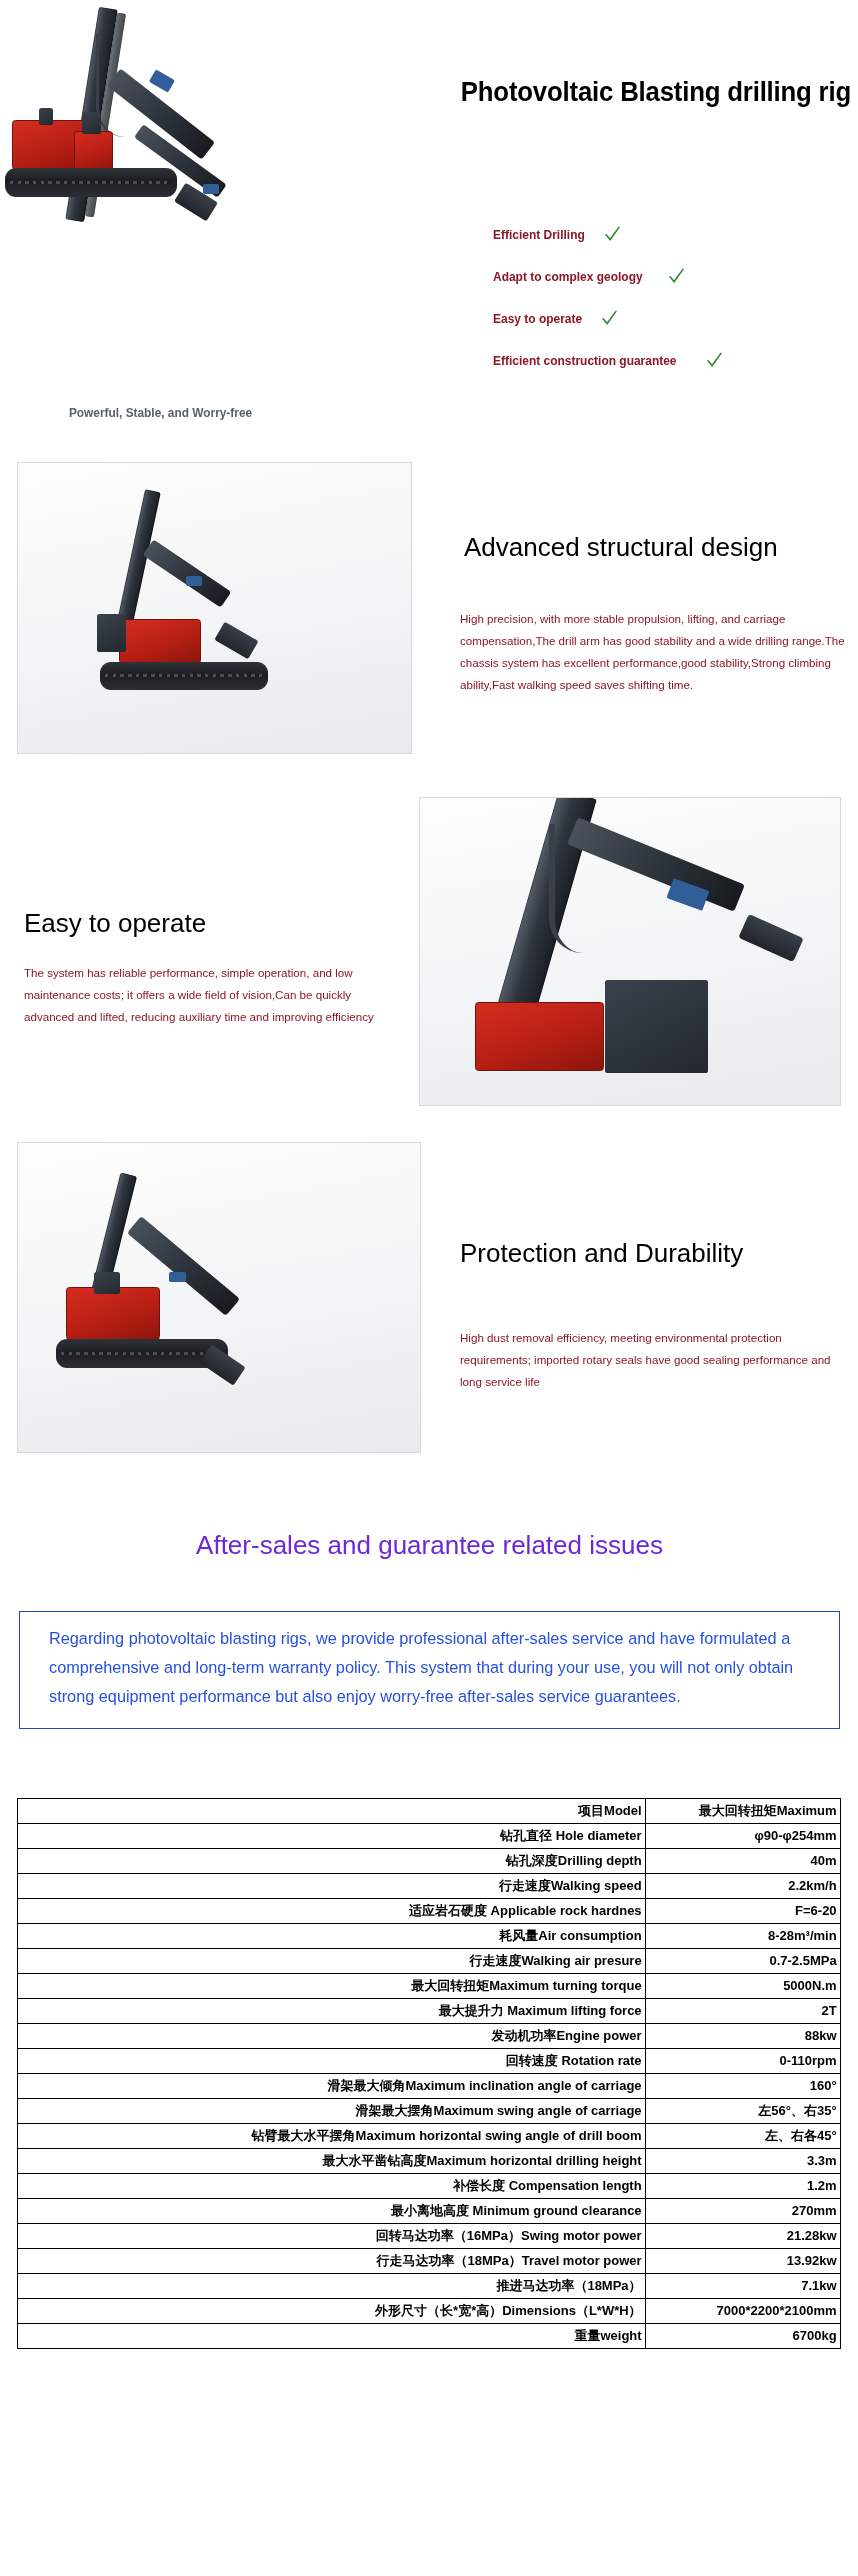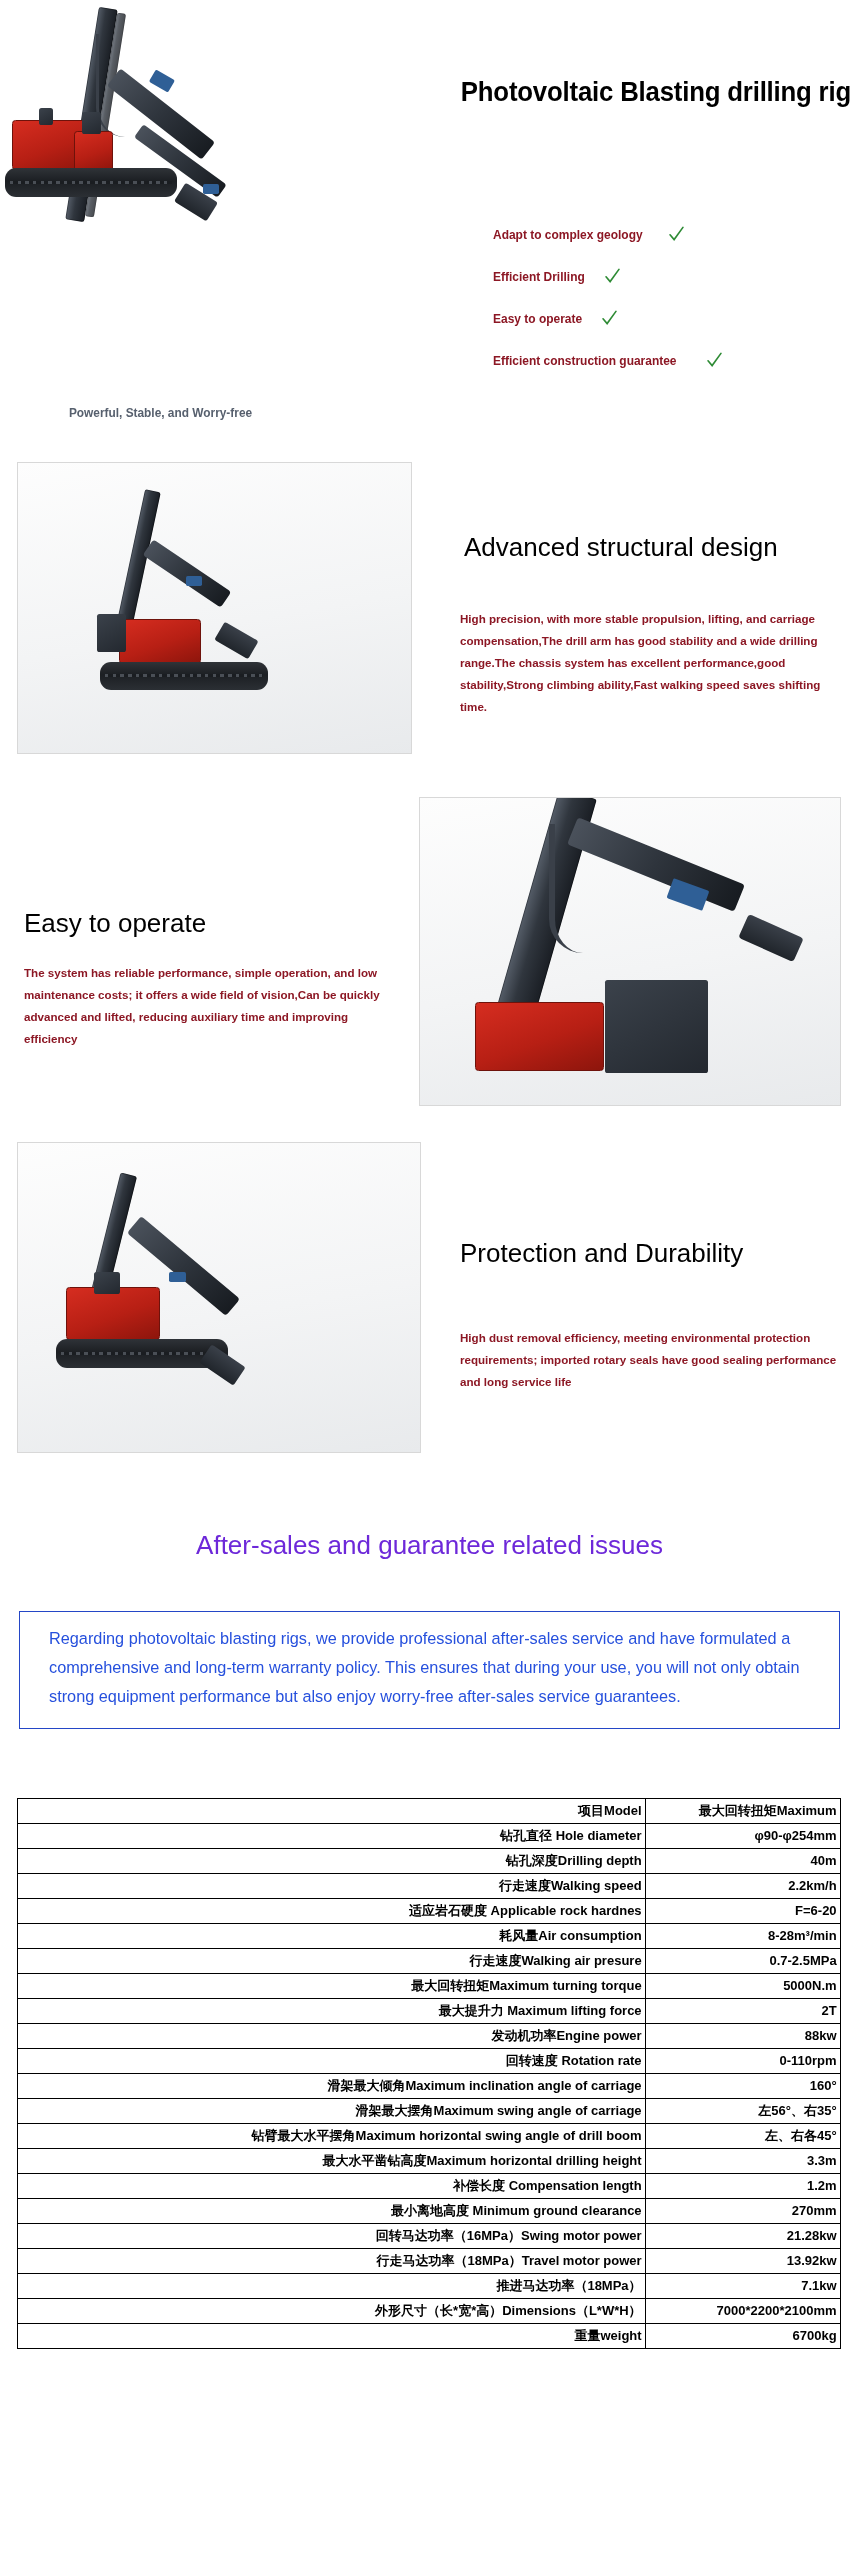--- a/index.html
+++ b/index.html
@@ -120,21 +120,21 @@
     position: absolute;
     font-family: "Liberation Sans", sans-serif;
     font-weight: 400;
     font-size: 26px;
     color: #000000;
     white-space: nowrap;
   }
   .sec-body {
     position: absolute;
     font-family: "Liberation Sans", sans-serif;
-    font-weight: bold;
+    font-weight: normal;
     font-size: 11.6px;
     line-height: 22px;
     color: #8c1724;
   }
 
   
   .aftersales-title {
     position: absolute;
     left: 0; top: 1530px;
     width: 859px;
@@ -204,27 +204,27 @@
     <div class="rig rig-cab" style="left:39px;top:108px;width:13.7px;height:17px;"></div>
     <div class="rig rig-cab" style="left:82px;top:112px;width:19px;height:22px;"></div>
     <div class="rig rig-track" style="left:5.2px;top:168px;width:172px;height:29px;position:absolute;"></div>
     <div class="rig" style="left:177px;top:191px;width:38px;height:22px;background:linear-gradient(#3a4049,#20252b);border-radius:2.6px;transform:rotate(32deg);"></div>
   </div>
 
   <div class="hero-title">Photovoltaic Blasting drilling rig</div>
 
   <div class="feature-list">
     <div class="feature-row">
-      <span class="feature-text">Adapt to complex geology</span>
+      <span class="feature-text">Efficient Drilling</span>
       <svg class="check" viewBox="0 0 24 24">
           <path d="M3 13 L9 20 L22 2" stroke="#2e8b35" stroke-width="2.4" fill="none" stroke-linecap="round"></path>
         </svg>
     </div>
     <div class="feature-row">
-      <span class="feature-text">Efficient Drilling</span>
+      <span class="feature-text">Adapt to complex geology</span>
       <svg class="check" viewBox="0 0 24 24">
           <path d="M3 13 L9 20 L22 2" stroke="#2e8b35" stroke-width="2.4" fill="none" stroke-linecap="round"></path>
         </svg>
     </div>
     <div class="feature-row">
       <span class="feature-text">Easy to operate</span>
       <svg class="check" viewBox="0 0 24 24">
           <path d="M3 13 L9 20 L22 2" stroke="#2e8b35" stroke-width="2.4" fill="none" stroke-linecap="round"></path>
         </svg>
     </div>
@@ -273,21 +273,21 @@
   <div class="rig rig-cab" style="left:76px;top:129px;width:26px;height:22px;"></div>
   <div class="rig rig-track" style="left:38px;top:196px;width:172px;height:29px;position:absolute;"></div>
   <div class="rig" style="left:184px;top:211px;width:41px;height:22px;background:linear-gradient(#3a4049,#20252b);border-radius:2.6px;transform:rotate(34deg);"></div>
   <div class="rig rig-blue" style="left:151px;top:129px;width:17px;height:10.3px;"></div>
 </div>
 <div class="sec-head" style="left:460px;top:1238px;">Protection and Durability</div>
 <div class="sec-body" style="left:460px;top:1327px;width:395px;">High dust removal efficiency, meeting environmental protection requirements; imported rotary seals have good sealing performance and long service life</div>
 
 <div class="aftersales-title">After-sales and guarantee related issues</div>
 <div class="warranty-box">
-  <div class="warranty-text">Regarding photovoltaic blasting rigs, we provide professional after-sales service and have formulated a comprehensive and long-term warranty policy. This ensures that during your use, you will not only obtain strong equipment performance but also enjoy worry-free after-sales service guarantees.</div>
+  <div class="warranty-text">Regarding photovoltaic blasting rigs, we provide professional after-sales service and have formulated a comprehensive and long-term warranty policy. This system that during your use, you will not only obtain strong equipment performance but also enjoy worry-free after-sales service guarantees.</div>
 </div>
 
 <table class="spec-table">
   <tbody>
     <tr>
       <td>项目Model</td>
       <td class="v">最大回转扭矩Maximum</td>
     </tr>
   <tr>
         <td>钻孔直径 Hole diameter</td>

